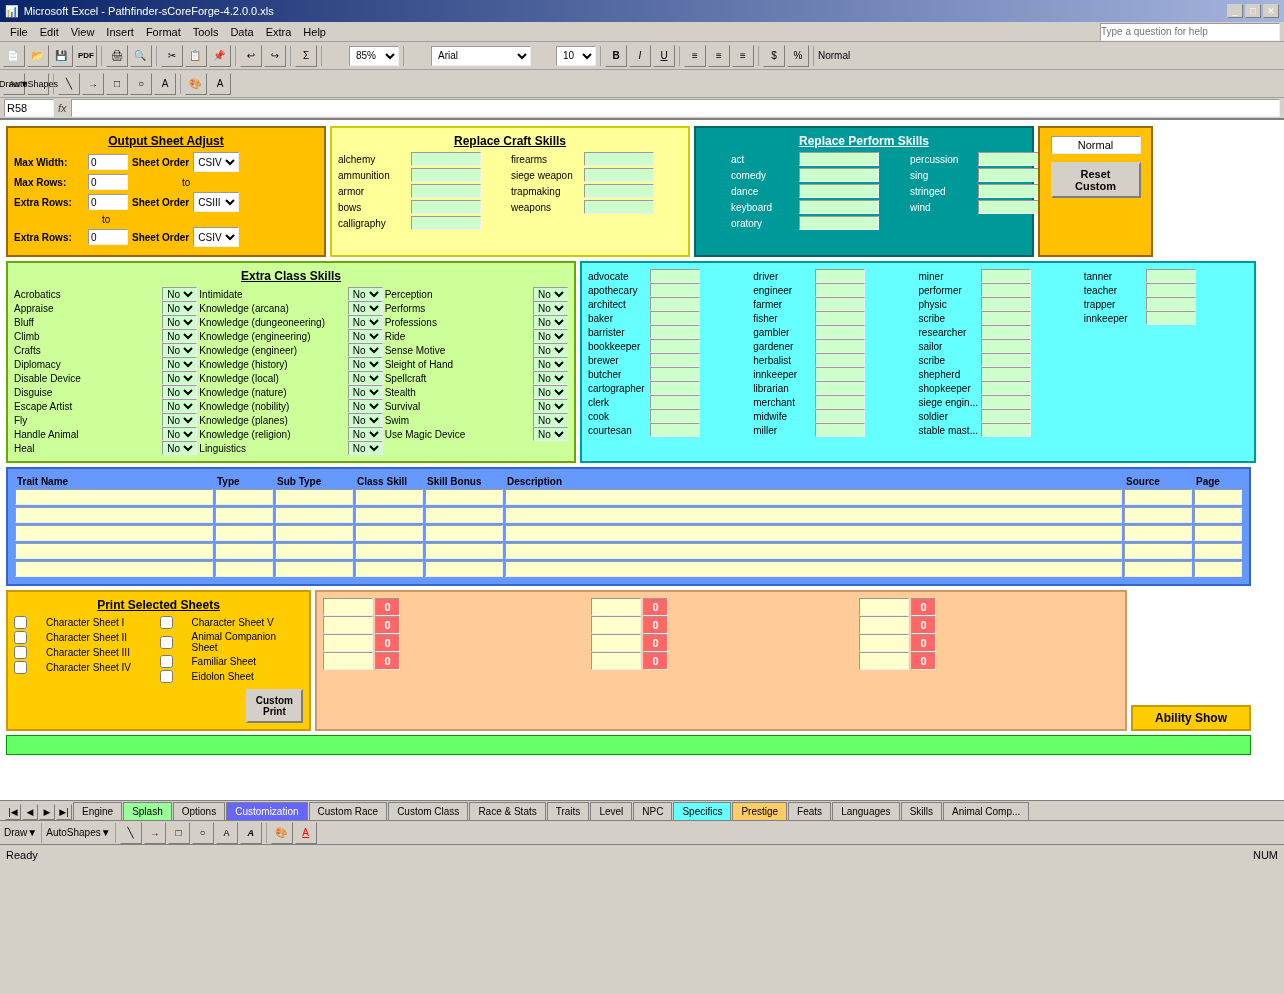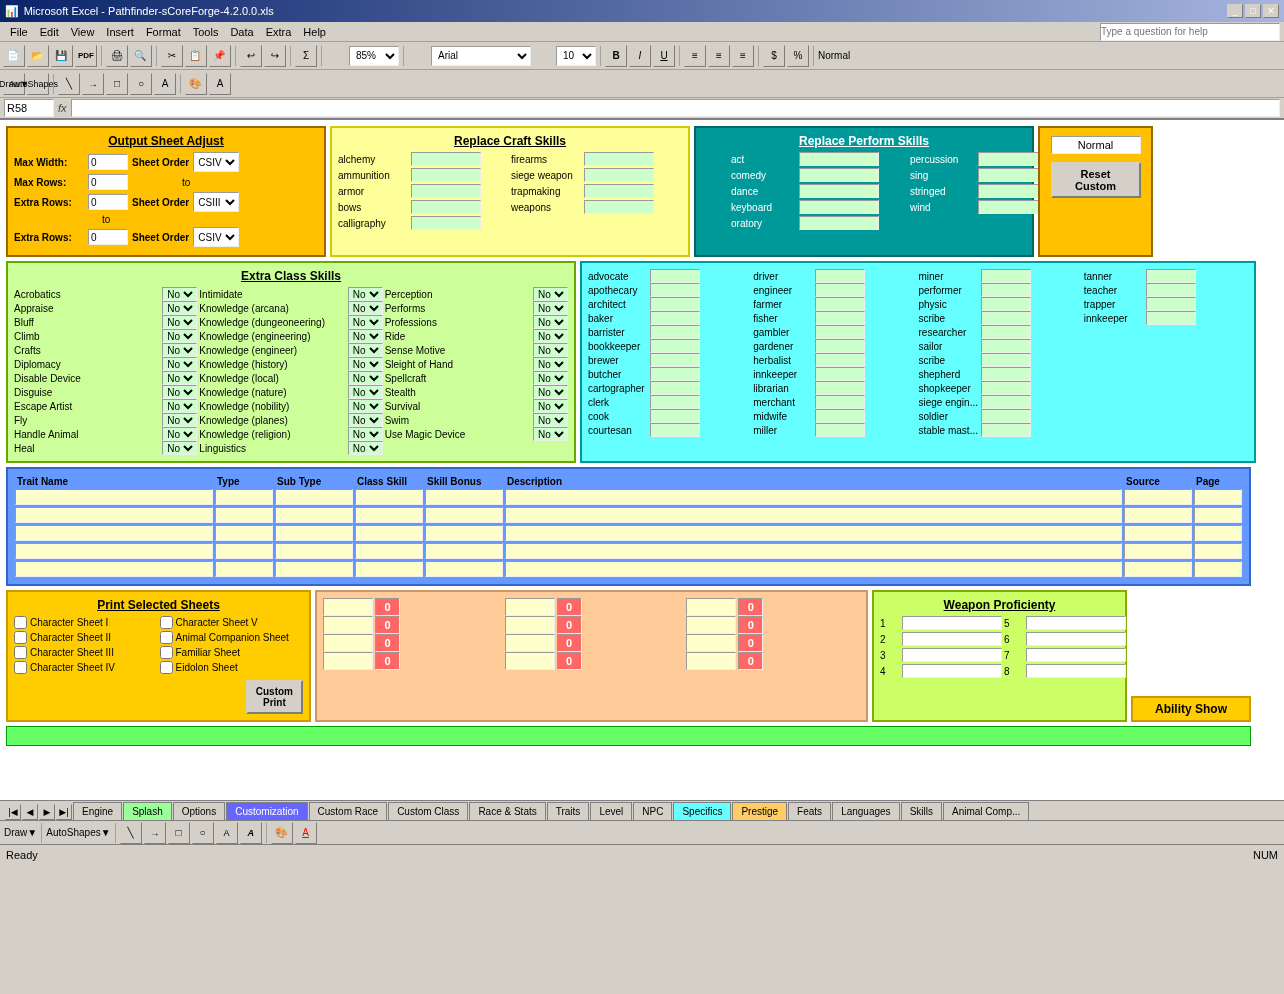--- a/index.html
+++ b/index.html
@@ -239,21 +239,21 @@
       font-size: 10px;
       color: white;
       margin-left: 29px;
     }
     .perform-name { min-width: 60px; }
     .perform-input { width: 80px; height: 14px; background: #ccffcc; border: 1px inset; font-size: 10px; color: black; }
     
     .checkbox-row {
       display: flex;
       align-items: center;
-      gap: 3px;
+      gap: 19px;
       font-size: 10px;
       margin-bottom: 2px;
     }
     .point-row {
       display: flex;
       align-items: center;
       gap: 2px;
     }
     .point-input-big { width: 50px; height: 18px; background: #ffffcc; border: 1px inset; font-size: 11px; text-align: center; }
     .point-input-small { width: 25px; height: 18px; background: #ff6666; border: 1px inset; font-size: 11px; text-align: center; color: white; font-weight: bold; }
@@ -984,41 +984,20 @@
             <input class="point-input-small" value="0" style="">
           </div>
           <div class="point-row">
             <input class="point-input-big" style="">
             <input class="point-input-small" value="0" style="">
           </div>
         </div>
       </div>
     </div>
 
-    <div style="background: #ccff66; border: 2px solid #88aa00; padding: 6px; min-width: 255px; max-width: 255px;">
-      <div class="section-title">Weapon Proficienty</div>
-      <div style="display: grid; grid-template-columns: 20px 100px 20px 100px; gap: 2px; align-items: center; font-size: 10px;">
-        <span>1</span>
-          <input style="height: 14px; border: 1px inset; background: white;">
-        <span>5</span>
-          <input style="height: 14px; border: 1px inset; background: white;">
-        <span>2</span>
-          <input style="height: 14px; border: 1px inset; background: white;">
-        <span>6</span>
-          <input style="height: 14px; border: 1px inset; background: white;">
-        <span>3</span>
-          <input style="height: 14px; border: 1px inset; background: white;">
-        <span>7</span>
-          <input style="height: 14px; border: 1px inset; background: white;">
-        <span>4</span>
-          <input style="height: 14px; border: 1px inset; background: white;">
-        <span>8</span>
-          <input style="height: 14px; border: 1px inset; background: white;">
-      </div>
-    </div>
 
     <div style="background: #ffcc00; border: 2px solid #cc9900; padding: 4px 8px; min-width: 120px; font-weight: bold; font-size: 12px; text-align: center; align-self: flex-end;">
       <span>Ability Show</span>
     </div>
   </div>
 
   <div style="height: 20px; background: #66ff66; margin-top: 4px; width: 1245px; border: 1px solid #009900;"></div>
 </div>
 
 <div class="tab-bar">

